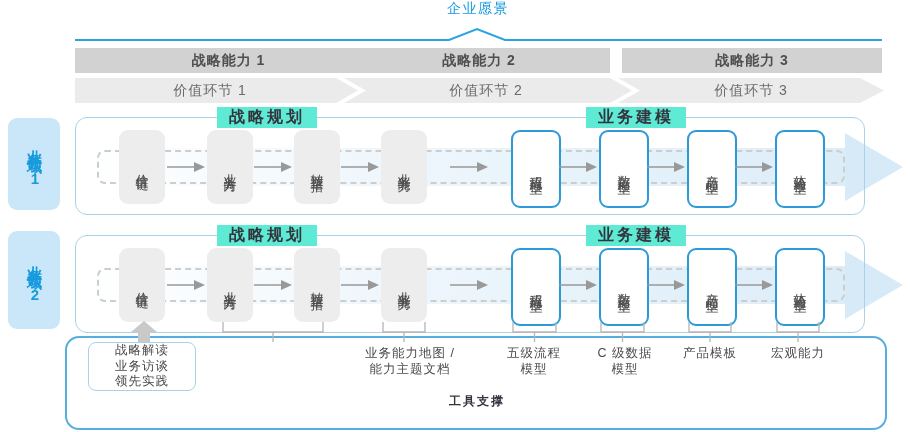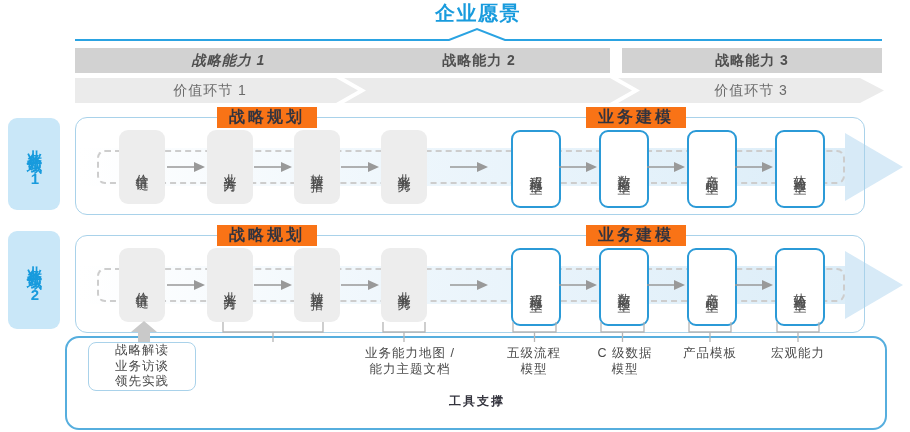--- a/index.html
+++ b/index.html
@@ -3,38 +3,38 @@
 <meta charset="utf-8">
 <style>
   html,body{margin:0;padding:0;background:#fff;}
   .canvas{position:relative;width:910px;height:432px;background:#fff;overflow:hidden;
           font-family:"Liberation Sans","DejaVu Sans",sans-serif;}
   .abs{position:absolute;}
   svg.layer{position:absolute;left:0;top:0;pointer-events:none;}
 
   
   .title-row{left:0;top:8;width:956px;display:flex;justify-content:center;gap:36px;}
-  .title-txt{color:#189bdd;font-size:20px;font-weight:bold;letter-spacing:1.5px;white-space:nowrap;}
+  .title-txt{color:#189bdd;font-size:14px;font-weight:normal;letter-spacing:1.5px;white-space:nowrap;}
 
   
   .cap-seg{top:48px;height:25px;background:#d2d2d2;display:flex;align-items:center;justify-content:center;
            color:#4f4f4f;font-size:14px;font-weight:600;letter-spacing:1px;}
   .val-txt{top:78px;height:25px;display:flex;align-items:center;justify-content:center;
            color:#6a6a6a;font-size:14px;letter-spacing:1px;}
 
   
   .domain-label{left:8px;width:52px;background:#c9e7f8;border-radius:9px;
                 display:flex;align-items:center;justify-content:center;
                 writing-mode:vertical-rl;text-orientation:upright;
                 color:#189bdd;font-size:15px;font-weight:bold;letter-spacing:3px;}
 
   
   .band{left:75px;width:832px;height:98px;}
   .band-frame{left:0;top:0;width:788px;height:96px;border:1px solid #a9d2ea;border-radius:12px;}
-  .band-header{top:-10px;transform:translateX(-50%);background:#f97316;padding:0 12px;
+  .band-header{top:-10px;transform:translateX(-50%);background:#5eead4;padding:0 12px;
                font-size:16px;font-weight:bold;color:#34343e;letter-spacing:3px;white-space:nowrap;}
   .shaft{left:4px;top:31px;width:766px;height:38px;
          background:linear-gradient(to right, rgba(222,238,249,0), rgba(222,238,249,.55) 45%, #dcedf8);}
   .head{left:770px;top:16px;width:0;height:0;border-top:34px solid transparent;
         border-bottom:34px solid transparent;border-left:58px solid #d7eaf7;}
   .dash-track{left:22px;top:33px;width:744px;height:30px;border:2px dashed #cdcdcd;border-radius:8px;}
   .fbox{top:13px;width:46px;height:74px;border-radius:9px;display:flex;align-items:center;justify-content:center;
         writing-mode:vertical-rl;text-orientation:upright;font-size:13px;color:#4d4d4d;letter-spacing:2px;line-height:1;}
   .fbox.gray{background:#ededed;}
   .fbox.blue{background:#fff;border:2px solid #2b9ad7;}
@@ -59,25 +59,26 @@
     <polyline points="75,40 449,40 477,29 505,40 882,40" fill="none" stroke="#2aa3e2" stroke-width="2"></polyline>
     <polygon points="75,78 336,78 358,90.5 336,103 75,103" fill="#ebebeb"></polygon>
     <polygon points="344,78 610,78 632,90.5 610,103 344,103 366,90.5" fill="#ebebeb"></polygon>
     <polygon points="618,78 860,78 884,90.5 860,103 618,103 640,90.5" fill="#ebebeb"></polygon>
   </svg>
 
   <div class="abs title-row">
     <span class="title-txt">企业愿景</span>
   </div>
 
-  <div class="abs cap-seg" style="left:75px;width:307px;font-style:italic;">战略能力 1</div>
+  <div class="abs cap-seg" style="left:75px;width:307px;">战略能力 1</div>
   <div class="abs cap-seg" style="left:348px;width:262px;">战略能力 2</div>
   <div class="abs cap-seg" style="left:622px;width:260px;">战略能力 3</div>
 
   <div class="abs val-txt" style="left:90px;width:240px;">价值环节 1</div>
+  <div class="abs val-txt" style="left:366px;width:240px;">价值环节 2</div>
   <div class="abs val-txt" style="left:636px;width:230px;">价值环节 3</div>
 
   <div class="abs domain-label" style="top:118px;height:92px;">业务领域 1</div>
   <div class="abs domain-label" style="top:231px;height:98px;">业务领域 2</div>
 
   <div class="abs band" style="top:117px;">
     <div class="abs shaft"></div>
     <div class="abs head"></div>
     <div class="abs dash-track"></div>
     <div class="abs band-frame"></div>

